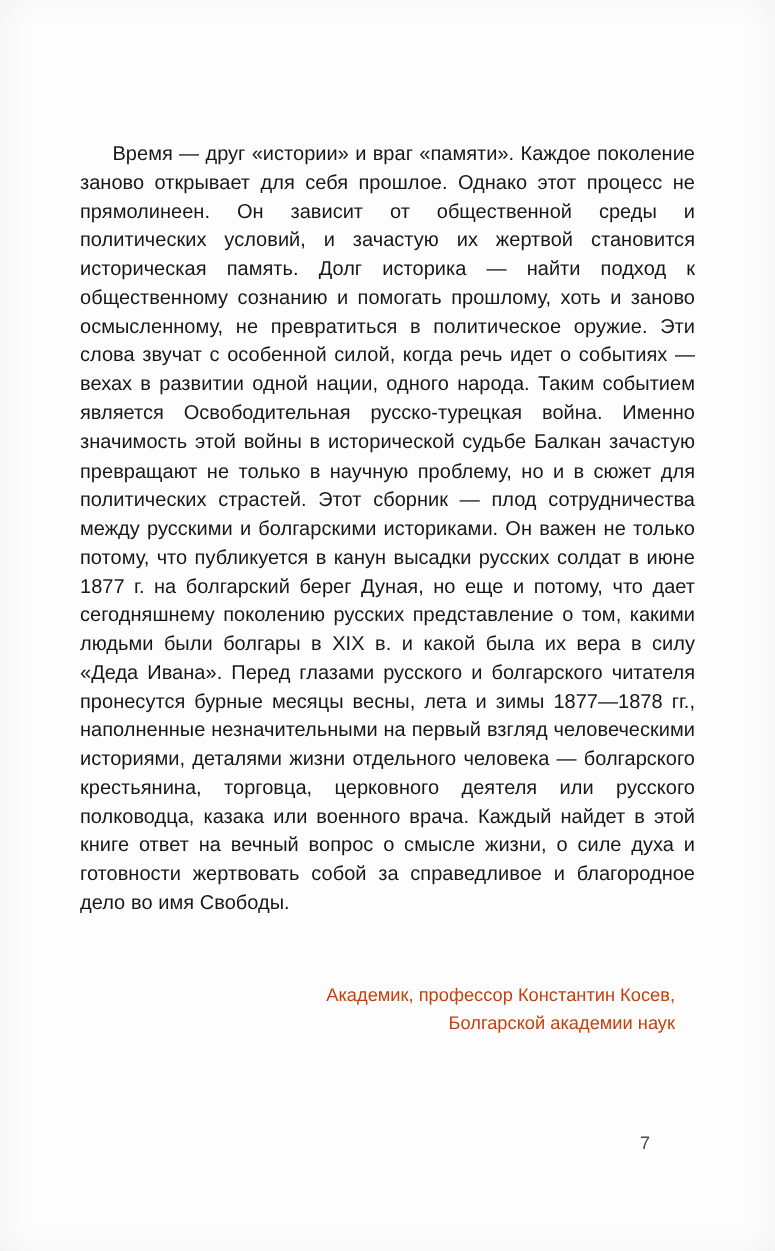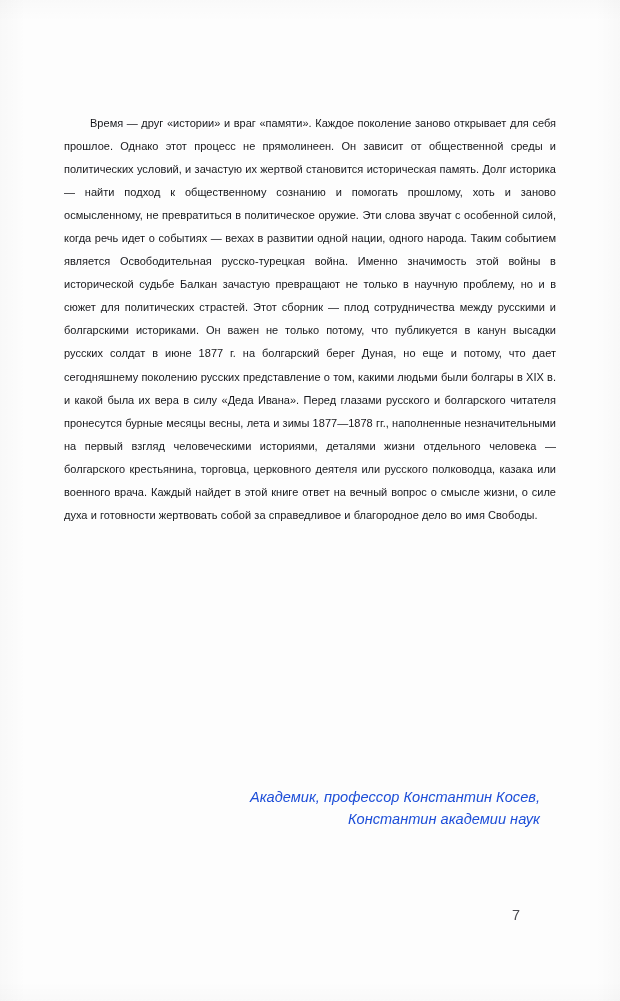--- a/index.html
+++ b/index.html
@@ -39,45 +39,44 @@
   
   #text-column {
     position: absolute;
     left: 64px;
     top: 112px;
     width: 492px;
   }
 
   .body-paragraph {
     margin: 0;
-    font-size: 11px;
+    font-size: 16px;
     line-height: 23.05px;
     text-align: justify;
     text-justify: inter-word;
     letter-spacing: 0.02px;
     word-spacing: 0.1px;
     text-indent: 26px;
     color: #16171b;
     -webkit-font-smoothing: antialiased;
   }
 
   
   #signature-block {
     position: absolute;
     left: 64px;
     top: 786px;
     width: 476px;
     text-align: right;
   }
   .signature-line {
     margin: 0;
-    font-style: italic;
     font-size: 14.6px;
     line-height: 22.4px;
-    color: #1d4ed8;
+    color: #c2410c;
     letter-spacing: 0.01px;
   }
 
   
   #page-number {
     position: absolute;
     left: 0;
     top: 906px;
     width: 520px;
     text-align: right;
@@ -92,18 +91,18 @@
 <div id="page-sheet">
 
   <div id="paper-tone"></div>
 
   <div id="text-column">
     <p class="body-paragraph">Время — друг «истории» и враг «памяти». Каждое поколение заново открывает для себя прошлое. Однако этот процесс не прямолинеен. Он зависит от общественной среды и политических условий, и зачастую их жертвой становится историческая память. Долг историка — найти подход к общественному сознанию и помогать прошлому, хоть и заново осмысленному, не превратиться в политическое оружие. Эти слова звучат с особенной силой, когда речь идет о событиях — вехах в развитии одной нации, одного народа. Таким событием является Освободительная русско-турецкая война. Именно значимость этой войны в исторической судьбе Балкан зачастую превращают не только в научную проблему, но и в сюжет для политических страстей. Этот сборник — плод сотрудничества между русскими и болгарскими историками. Он важен не только потому, что публикуется в канун высадки русских солдат в июне 1877 г. на болгарский берег Дуная, но еще и потому, что дает сегодняшнему поколению русских представление о том, какими людьми были болгары в XIX в. и какой была их вера в силу «Деда Ивана». Перед глазами русского и болгарского читателя пронесутся бурные месяцы весны, лета и зимы 1877—1878 гг., наполненные незначительными на первый взгляд человеческими историями, деталями жизни отдельного человека — болгарского крестьянина, торговца, церковного деятеля или русского полководца, казака или военного врача. Каждый найдет в этой книге ответ на вечный вопрос о смысле жизни, о силе духа и готовности жертвовать собой за справедливое и благородное дело во имя Свободы.</p>
   </div>
 
   <div id="signature-block">
     <p class="signature-line">Академик, профессор Константин Косев,</p>
-    <p class="signature-line">Константин академии наук</p>
+    <p class="signature-line">Болгарской академии наук</p>
   </div>
 
   <div id="page-number">7</div>
 
 </div>
 
 </body></html>

